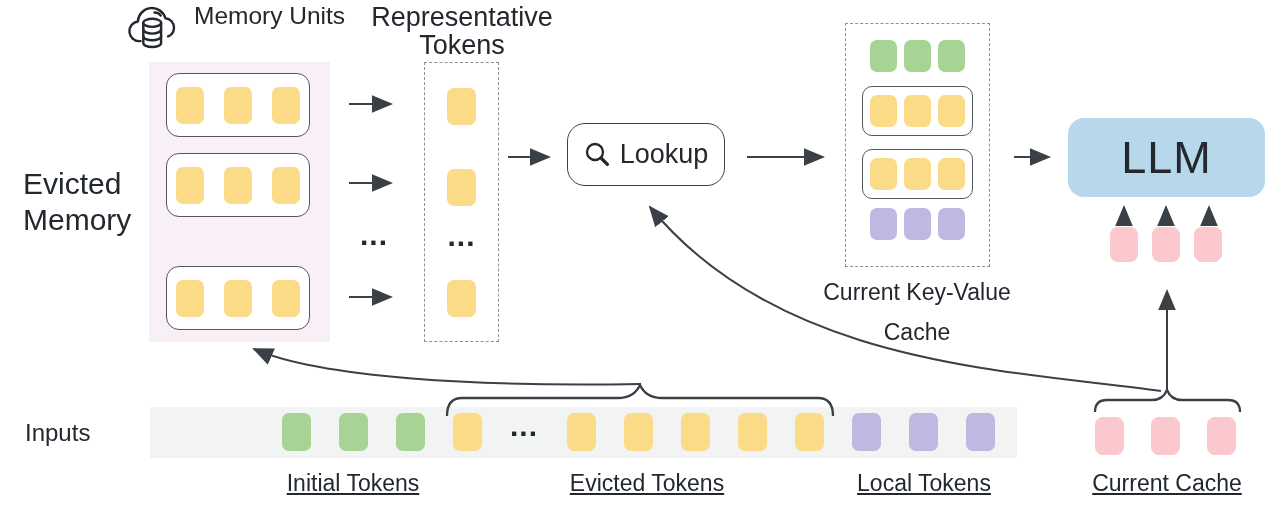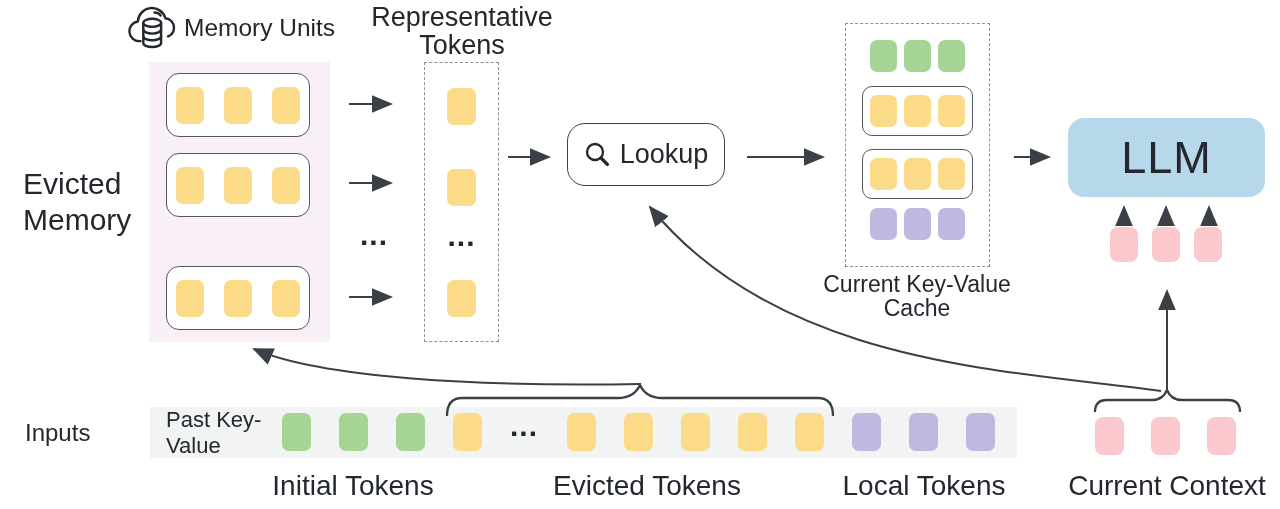--- a/index.html
+++ b/index.html
@@ -8,21 +8,21 @@
     font-family:"Liberation Sans","DejaVu Sans",sans-serif;color:var(--ink,#23272e);
   }
   .stage *{box-sizing:border-box;}
 
   
   .tok{border-radius:7px;flex:0 0 auto;}
   .dots{position:absolute;font-size:30px;font-weight:700;letter-spacing:1px;line-height:30px;color:var(--ink);transform:translateX(-50%);}
 
   
   .ctx-label{position:absolute;left:23px;top:166px;width:140px;font-size:30px;line-height:36px;color:var(--ink);}
-  .mem-units-title{position:absolute;left:126px;top:2px;display:flex;align-items:center;}
+  .mem-units-title{position:absolute;left:126px;top:2px;display:flex;align-items:flex-start;gap:10px;}
   .mem-units-title span{font-size:24.5px;color:var(--ink);}
   .mem-panel{position:absolute;left:149px;top:62px;width:181px;height:280px;background:var(--memory_bg);}
   .unit-box{position:absolute;left:17px;width:144px;height:64px;background:#fff;border:1.4px solid #53575e;border-radius:13px;
             display:flex;align-items:center;justify-content:center;gap:20px;}
   .unit-box .tok{width:28px;height:37px;}
 
   
   .rep-title{position:absolute;left:462px;top:3px;width:190px;transform:translateX(-50%);text-align:center;font-size:27px;line-height:28px;color:var(--ink);}
   .rep-box{position:absolute;left:424px;top:62px;width:75px;height:280px;background:#fff;border:1.7px dashed #8d9095;}
   .rep-box .tok{position:absolute;left:22px;width:29px;height:37px;}
@@ -39,38 +39,38 @@
   
   .cache-box{position:absolute;left:845px;top:23px;width:145px;height:244px;border:1.7px dashed #8d9095;background:#fff;
              display:flex;flex-direction:column;align-items:center;}
   .cache-row{display:flex;gap:7px;}
   .cache-row.boxed{border:1.4px solid #53575e;border-radius:10px;padding:8px 7px;background:#fff;}
   .cache-row .tok{width:27px;height:32px;}
   .cache-row:nth-child(1){margin-top:16px;}
   .cache-row:nth-child(2){margin-top:14px;}
   .cache-row:nth-child(3){margin-top:13px;}
   .cache-row:nth-child(4){margin-top:9px;}
-  .cache-label{position:absolute;left:917px;top:272px;width:230px;transform:translateX(-50%);text-align:center;font-size:23px;line-height:24px;color:var(--ink);}
+  .cache-label{position:absolute;left:917px;top:272px;width:230px;transform:translateX(-50%);text-align:center;font-size:23px;line-height:40px;color:var(--ink);}
 
   
   .llm-box{position:absolute;left:1068px;top:118px;width:197px;height:79px;background:var(--blue);border-radius:16px;
            display:flex;align-items:center;justify-content:center;}
   .llm-box span{font-size:45px;letter-spacing:1px;color:#24282e;}
   .llm-in{position:absolute;left:1110px;top:227px;display:flex;gap:14px;}
   .llm-in .tok{width:28px;height:35px;border-radius:8px;}
 
   
   .inputs-label{position:absolute;left:25px;top:419px;font-size:24px;color:var(--ink);}
   .strip{position:absolute;left:150px;top:407px;width:867px;height:51px;background:var(--strip_bg);}
   .strip-label{position:absolute;left:16px;top:50%;transform:translateY(-50%);width:112px;font-size:22px;line-height:26px;color:var(--ink);}
   .strip .tok{position:absolute;top:6px;width:29px;height:38px;}
   .strip .dots{top:4px;}
   .current-group{position:absolute;left:1095px;top:417px;display:flex;gap:27px;}
   .current-group .tok{width:29px;height:38px;border-radius:8px;}
-  .group-label{position:absolute;top:470px;transform:translateX(-50%);font-size:28px;color:var(--ink);white-space:nowrap;}
+  .group-label{position:absolute;top:470px;transform:translateX(-50%);font-size:23px;color:var(--ink);white-space:nowrap;text-decoration:underline;}
 
   
   .overlay{position:absolute;left:0;top:0;pointer-events:none;z-index:5;}
   .overlay .stroked{stroke:var(--stroke);fill:none;}
   .overlay .head{fill:var(--stroke);}
   .icon-stroke{stroke:var(--ink);fill:none;}
 </style>
 </head>
 <body>
 
@@ -182,21 +182,20 @@
     <span>LLM</span>
   </div>
   <div class="llm-in">
       <div class="tok" style="background: rgb(250, 200, 205);"></div>
       <div class="tok" style="background: rgb(250, 200, 205);"></div>
       <div class="tok" style="background: rgb(250, 200, 205);"></div>
     </div>
 
   <div class="inputs-label">Inputs</div>
   <div class="strip">
-    <div class="strip-label">Past Key-Value</div>
   <div class="tok" style="left: 132px; background: rgb(165, 212, 149);"></div>
       <div class="tok" style="left: 189px; background: rgb(165, 212, 149);"></div>
       <div class="tok" style="left: 246px; background: rgb(165, 212, 149);"></div>
       <div class="tok" style="left: 303px; background: rgb(251, 219, 135);"></div>
       <span class="dots" style="left: 374px;">...</span>
       <div class="tok" style="left: 417px; background: rgb(251, 219, 135);"></div>
       <div class="tok" style="left: 474px; background: rgb(251, 219, 135);"></div>
       <div class="tok" style="left: 531px; background: rgb(251, 219, 135);"></div>
       <div class="tok" style="left: 588px; background: rgb(251, 219, 135);"></div>
       <div class="tok" style="left: 645px; background: rgb(251, 219, 135);"></div>
@@ -206,15 +205,15 @@
     </div>
   <div class="current-group">
       <div class="tok" style="background: rgb(250, 200, 205);"></div>
       <div class="tok" style="background: rgb(250, 200, 205);"></div>
       <div class="tok" style="background: rgb(250, 200, 205);"></div>
     </div>
 
   <span class="group-label" style="left:353px">Initial Tokens</span>
   <span class="group-label" style="left:647px">Evicted Tokens</span>
   <span class="group-label" style="left:924px">Local Tokens</span>
-  <span class="group-label" style="left:1167px">Current Context</span>
+  <span class="group-label" style="left:1167px">Current Cache</span>
 
 </div>
 
 </body></html>

